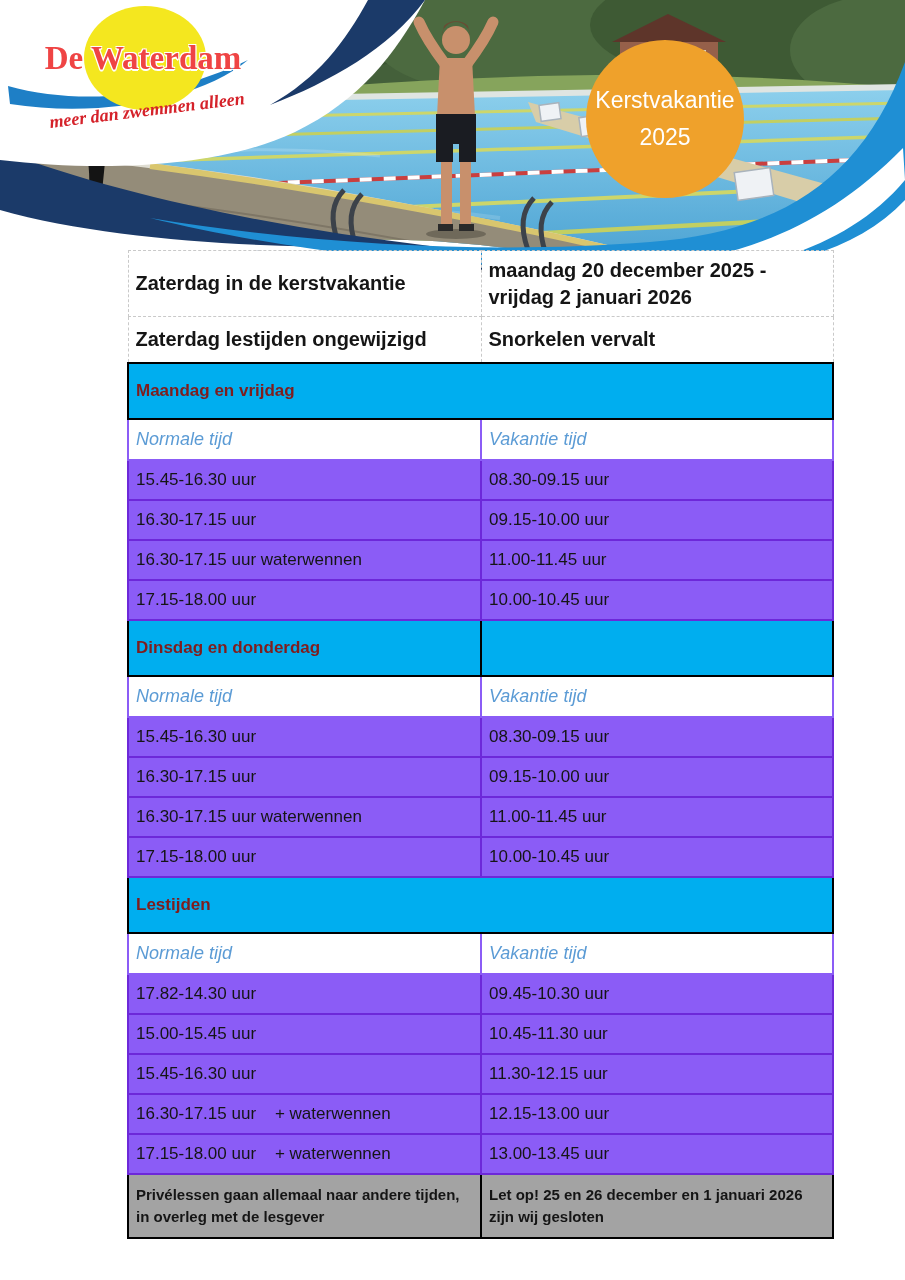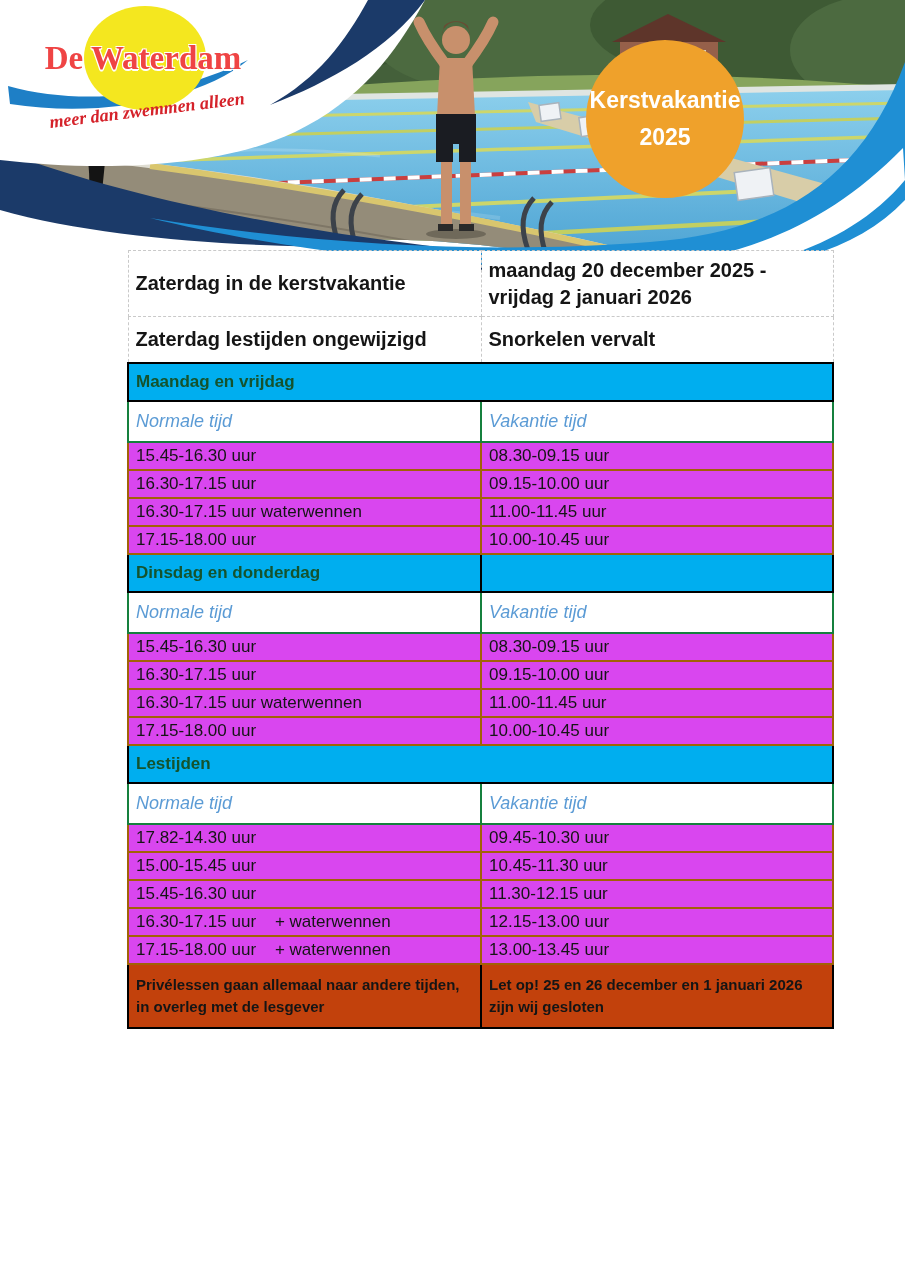--- a/index.html
+++ b/index.html
@@ -18,41 +18,41 @@
   .logo-name { position:absolute; left:0; top:36px; width:250px; text-align:center;
                font-family:"Liberation Serif", serif; font-weight:bold; font-size:33px; color:#ef4444;
                text-shadow:-1px -1px 0 #fff, 1px -1px 0 #fff, -1px 1px 0 #fff, 1px 1px 0 #fff, 0 2px 0 #fff; }
   .logo-tagline { position:absolute; left:14px; top:96px; width:230px; text-align:center;
                   font-family:"Liberation Serif", serif; font-style:italic; font-weight:bold;
                   font-size:18px; color:#D5222A; transform:rotate(-7deg); }
 
   .badge { position:absolute; left:586px; top:40px; width:158px; height:158px; border-radius:50%;
            background:#EFA12B; z-index:6; display:flex; flex-direction:column; align-items:center;
            justify-content:center; gap:10px; }
-  .badge span { color:#fff; font-weight:bold; font-size:23px; }
+  .badge span { color:#fff; font-weight:normal; font-size:23px; }
 
   
   table.schedule { position:absolute; left:127px; top:250px; width:705px;
                    border-collapse:collapse; table-layout:fixed; z-index:4; }
   td { padding:0 4px 0 7px; vertical-align:middle; overflow:hidden; }
 
   tr.meta1 td { height:66px; }
   tr.meta2 td { height:46px; }
   tr.meta1 td, tr.meta2 td { border:1px dashed #c9c9c9; background:#fff; font-weight:bold;
                              font-size:20px; color:#151515; }
   td.period { font-size:21px; line-height:1.35; }
   .red { color:#EA141C; }
 
-  tr.banner td { height:38px; background:#00AEEF; border:2px solid #000;
-                 color:#14532d; font-weight:bold; font-size:17px; }
-  tr.colhdr td { height:41px; border:2px solid #15803d; background:#fff;
+  tr.banner td { height:56px; background:#00AEEF; border:2px solid #000;
+                 color:#7f1d1d; font-weight:bold; font-size:17px; }
+  tr.colhdr td { height:41px; border:2px solid #8b5cf6; background:#fff;
                  color:#5B9BD5; font-style:italic; font-size:18px; }
-  tr.data td { height:28px; border:2px solid #a16207; background:#d946ef;
+  tr.data td { height:40px; border:2px solid #6d28d9; background:#8b5cf6;
                font-size:17px; color:#151515; white-space:pre-wrap; }
-  tr.foot td { height:64px; border:2px solid #000; background:#c2410c;
+  tr.foot td { height:64px; border:2px solid #000; background:#a3a3a3;
                font-weight:bold; font-size:15px; line-height:1.45; color:#151515; }
 </style>
 </head>
 <body>
 
 <div class="page">
 
   <div class="header">
     <svg width="905" height="340" viewBox="0 0 905 340">
       <defs>

